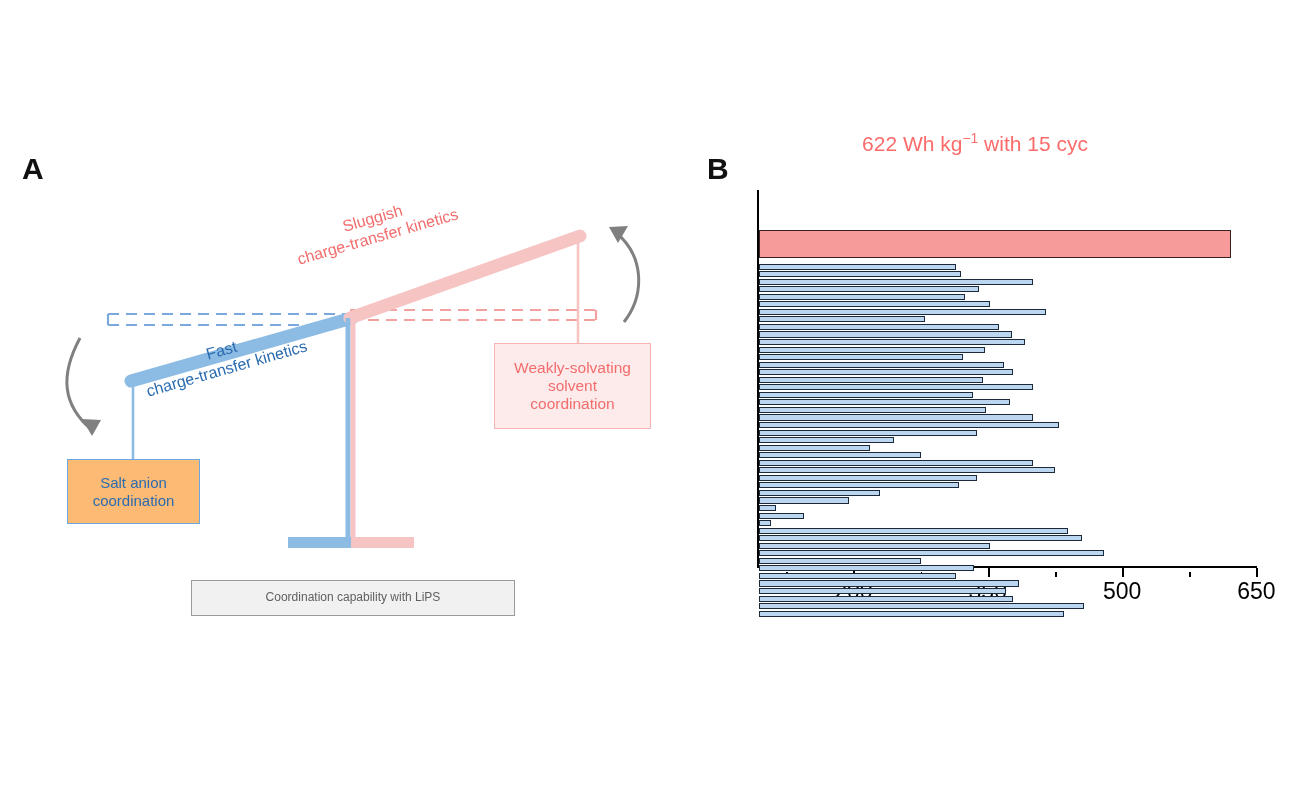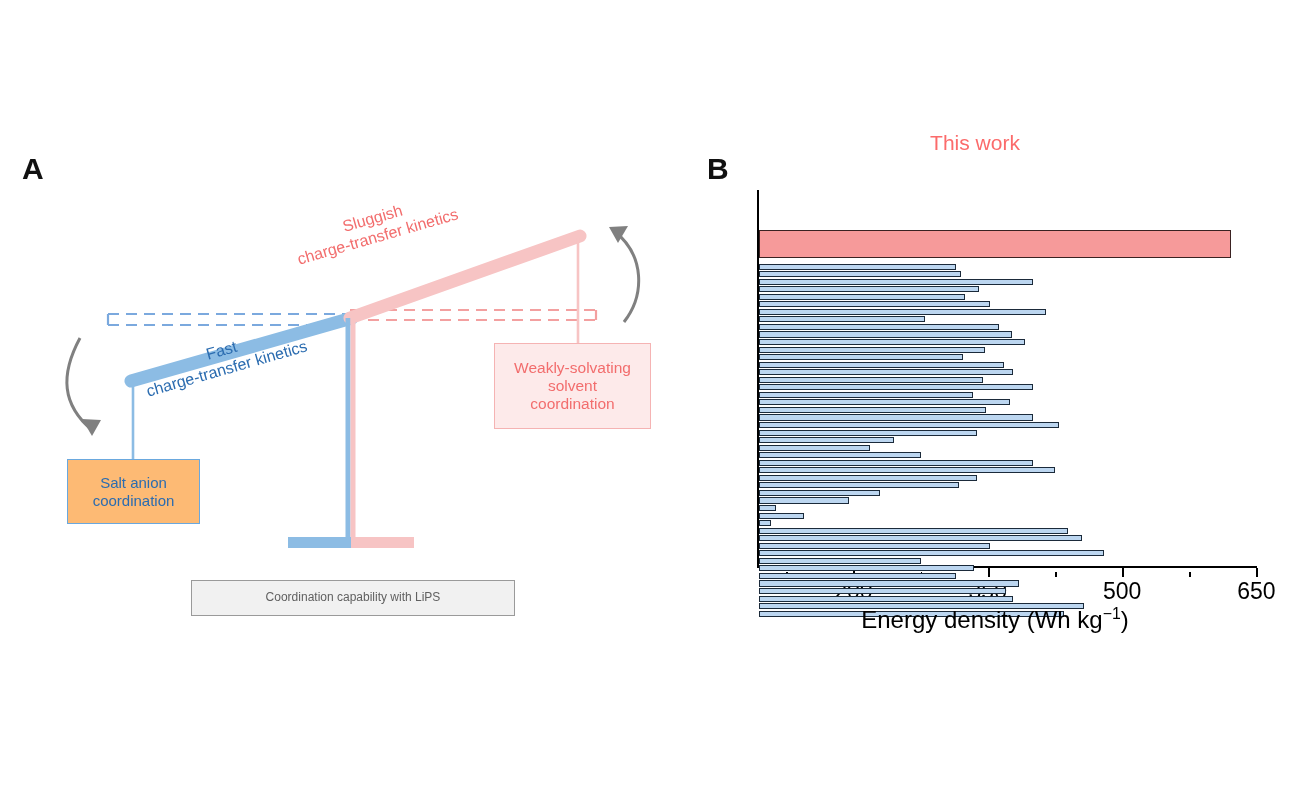--- a/index.html
+++ b/index.html
@@ -95,21 +95,24 @@
   </div>
   <div class="boxA box-coord" style="left:191px;top:580px;width:324px;height:36px;">
     <span>Coordination capability with LiPS</span>
   </div>
 </div>
 
 <div id="panelB">
   <div class="panel-letter" style="left:17px;top:152px;">B</div>
 
   <div class="cap-this">
-    <div>This work</div>
+    <div>
+      <span>622</span>
+      <span>Wh kg</span><sup>−1</sup><span> with 15 cyc</span>
+    </div>
   </div>
 
   <div class="cap-rep">
   </div>
 
   <div id="plot">
     <div class="axis-v"></div>
     <div class="axis-h"></div>
     <div id="ticks">
         <div class="tick major" style="left: 96.427px;"></div>
@@ -266,16 +269,13 @@
         </div>
         <div class="bar-row">
           <div class="bar" style="width: 325.065px; background: rgb(188, 214, 240);"></div>
         </div>
         <div class="bar-row">
           <div class="bar" style="width: 304.468px; background: rgb(188, 214, 240);"></div>
         </div>
       </div>
   </div>
 
-  <div class="xtitle">
-    <span>Energy density (Wh kg</span><sup>−1</sup><span>)</span>
-  </div>
 </div>
 
 </body></html>

